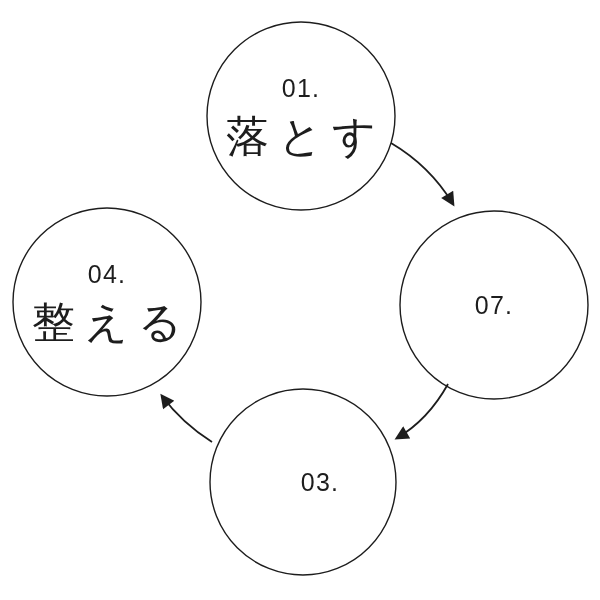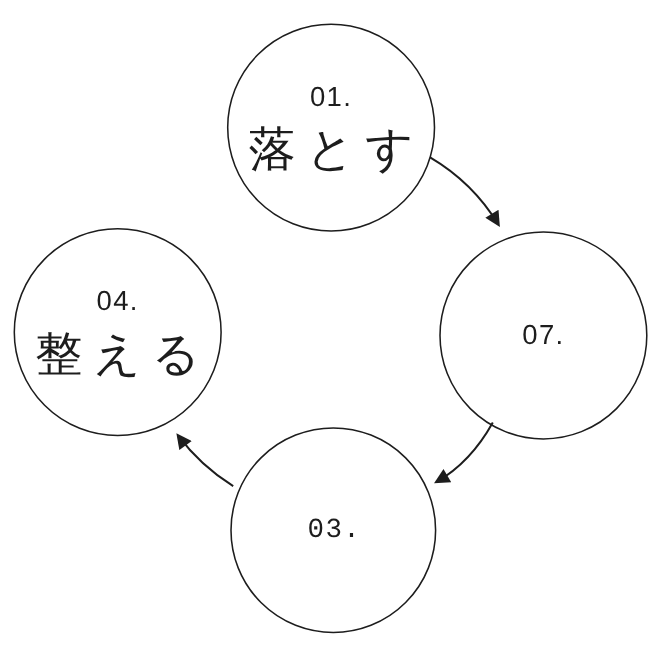--- a/index.html
+++ b/index.html
@@ -54,21 +54,21 @@
   .step-lbl {
     font-size: 43px;
     line-height: 46px;
     letter-spacing: 0.22em;
     padding-left: 0.22em; 
     font-weight: 400;
     white-space: nowrap;
   }
   .step1 { left: 201px; top: 76px; }
   .step2 { left: 394px; top: 265px; }
-  .step3 { left: 204px; top: 442px; font-family: Liberation Mono, monospace; }
+  .step3 { left: 220px; top: 442px; }
   .step4 { left: 7px;   top: 262px; }
 </style>
 </head>
 <body>
 
 <div class="canvas">
 
   <svg class="diagram-svg" width="600" height="600" viewBox="0 0 600 600">
     <defs>
       <marker id="ah" viewBox="0 0 10 10" refX="8" refY="5" markerWidth="19" markerHeight="14" orient="auto" markerUnits="userSpaceOnUse">

